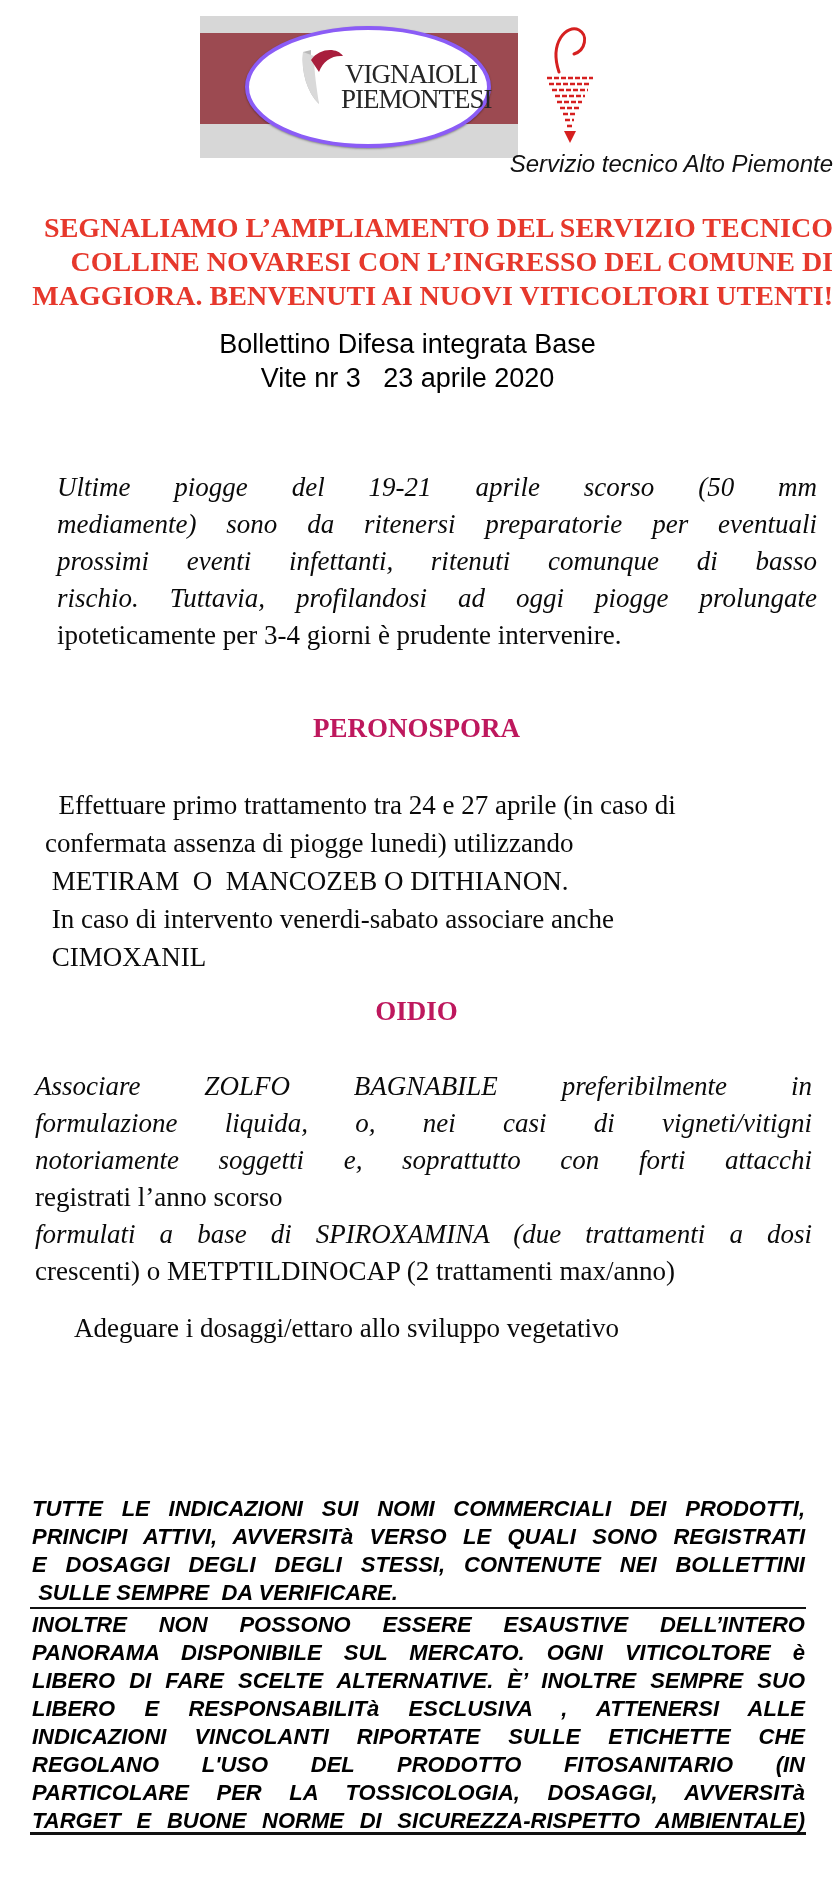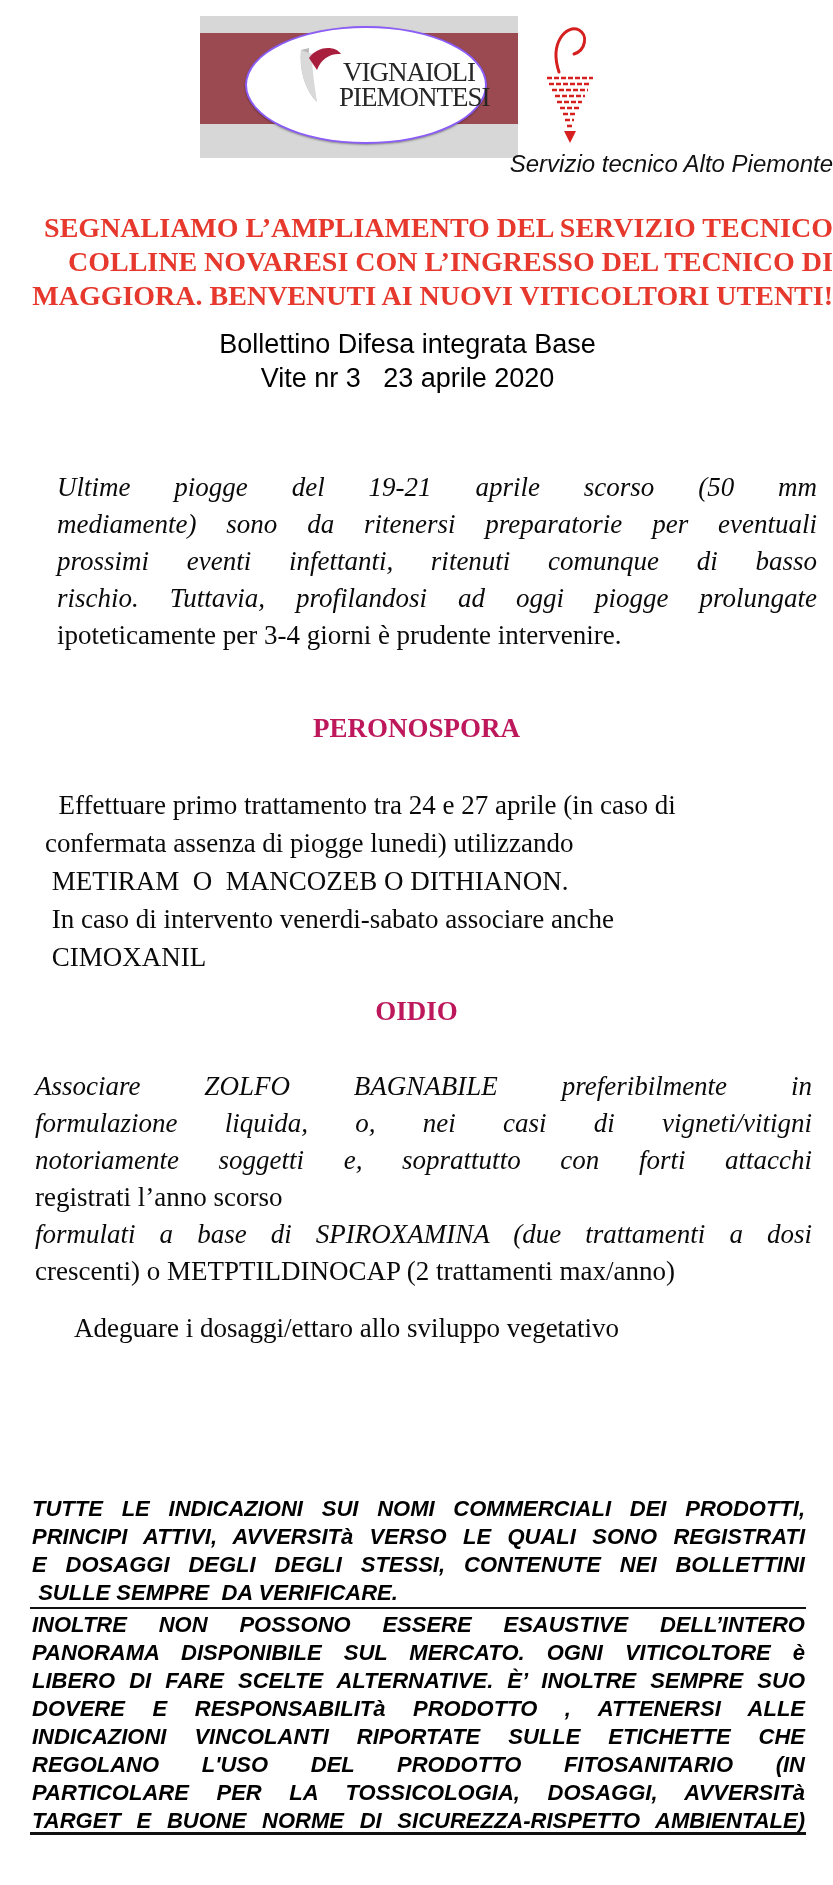--- a/index.html
+++ b/index.html
@@ -5,21 +5,21 @@
   html,body{margin:0;padding:0;background:#fff;}
   #page{
     position:relative;width:833px;height:1885px;background:#ffffff;
     overflow:hidden;font-family:"Liberation Serif",serif;color:#0a0a0a;
   }
   
   #logo-box{position:absolute;left:200px;top:16px;width:318px;height:142px;background:#d7d7d7;}
   #logo-band{position:absolute;left:0;top:17px;width:100%;height:91px;background:#9c4a51;}
   #logo-oval{
     position:absolute;left:45px;top:10px;width:238px;height:114px;background:#ffffff;
-    border:2px solid #8b5cf6;border-radius:50%;box-shadow:0 1px 2px rgba(0,0,0,.35);
+    border:4px solid #8b5cf6;border-radius:50%;box-shadow:0 1px 2px rgba(0,0,0,.35);
   }
   #logo-mark{position:absolute;left:44px;top:16px;}
   #logo-text{
     position:absolute;left:92px;top:32px;width:140px;text-align:center;
     font-family:"Liberation Serif",serif;color:#262626;font-size:27px;line-height:25px;
     letter-spacing:-1px;white-space:nowrap;
   }
   #emblem{position:absolute;left:541px;top:20px;}
   #subtitle{
     position:absolute;left:0;top:150px;width:833px;text-align:right;
@@ -96,21 +96,21 @@
       <line x1="24" y1="100" x2="33" y2="100"></line>
       <line x1="26" y1="106" x2="31" y2="106"></line>
     </g>
     <polygon points="23,111 35,111 29,123" fill="#d62020"></polygon>
   </svg>
 
   <div id="subtitle">Servizio tecnico Alto Piemonte</div>
 
   <div id="announcement" style="color:#e6382c;">
     <div class="ln">SEGNALIAMO L’AMPLIAMENTO DEL SERVIZIO TECNICO</div>
-    <div class="ln">COLLINE NOVARESI CON L’INGRESSO DEL TECNICO DI</div>
+    <div class="ln">COLLINE NOVARESI CON L’INGRESSO DEL COMUNE DI</div>
     <div class="ln">MAGGIORA. BENVENUTI AI NUOVI VITICOLTORI UTENTI!</div>
   </div>
 
   <div id="bulletin-title">
     <div class="ln">Bollettino Difesa integrata Base</div>
     <div class="ln pre">Vite nr 3   23 aprile 2020</div>
   </div>
 
   <div id="intro" class="body-block">
     <div class="ln jl">Ultime piogge del 19-21 aprile scorso (50 mm</div>
@@ -146,21 +146,21 @@
     <div class="ln jl">PRINCIPI ATTIVI, AVVERSITà VERSO LE QUALI SONO REGISTRATI</div>
     <div class="ln jl">E DOSAGGI DEGLI DEGLI STESSI, CONTENUTE NEI BOLLETTINI</div>
     <div class="ln pre"> SULLE SEMPRE  DA VERIFICARE.</div>
   </div>
   <div id="rule1" class="rule"></div>
 
   <div id="disc2" class="disclaimer">
     <div class="ln jl">INOLTRE NON POSSONO ESSERE ESAUSTIVE DELL’INTERO</div>
     <div class="ln jl">PANORAMA DISPONIBILE SUL MERCATO. OGNI VITICOLTORE è</div>
     <div class="ln jl">LIBERO DI FARE SCELTE ALTERNATIVE. È’ INOLTRE SEMPRE SUO</div>
-    <div class="ln jl">DOVERE E RESPONSABILITà PRODOTTO , ATTENERSI ALLE</div>
+    <div class="ln jl">LIBERO E RESPONSABILITà ESCLUSIVA , ATTENERSI ALLE</div>
     <div class="ln jl">INDICAZIONI VINCOLANTI RIPORTATE SULLE ETICHETTE CHE</div>
     <div class="ln jl">REGOLANO L'USO DEL PRODOTTO FITOSANITARIO (IN</div>
     <div class="ln jl">PARTICOLARE PER LA TOSSICOLOGIA, DOSAGGI, AVVERSITà</div>
     <div class="ln jl">TARGET E BUONE NORME DI SICUREZZA-RISPETTO AMBIENTALE)</div>
   </div>
   <div id="rule2" class="rule"></div>
 
 </div>
 
 </body></html>

